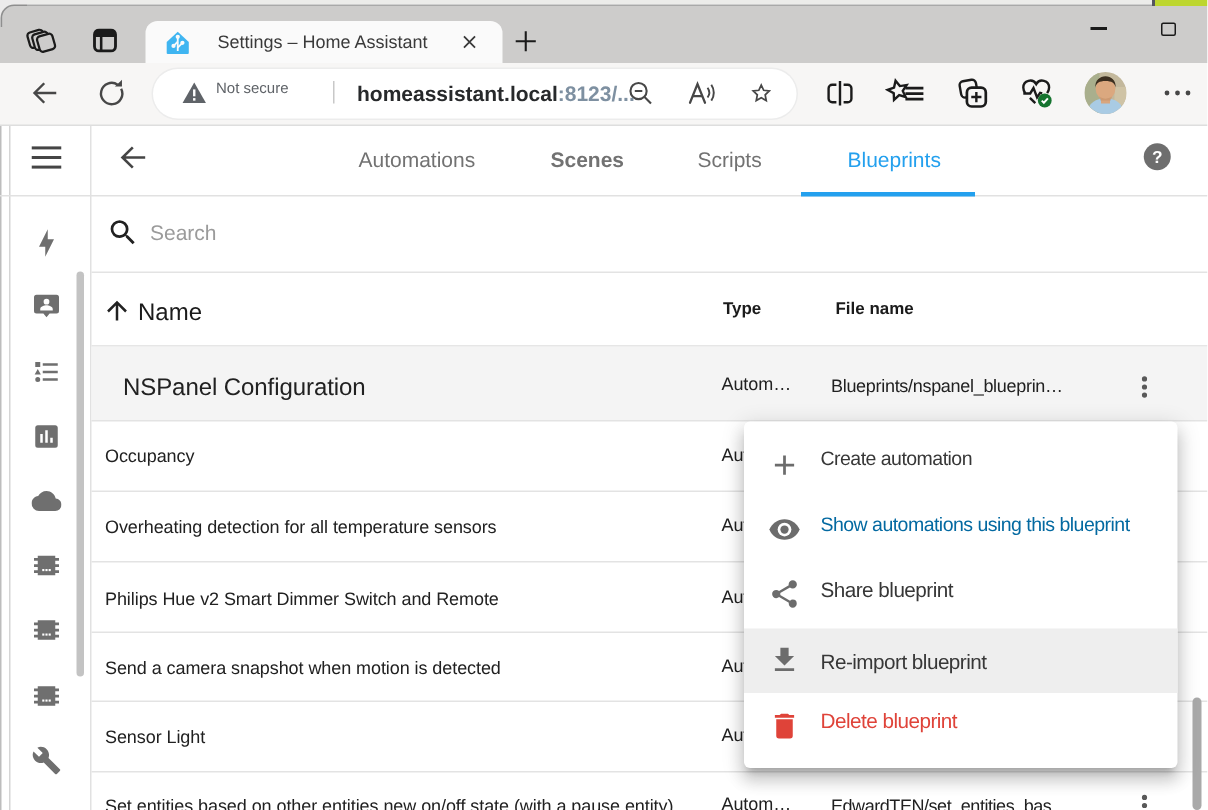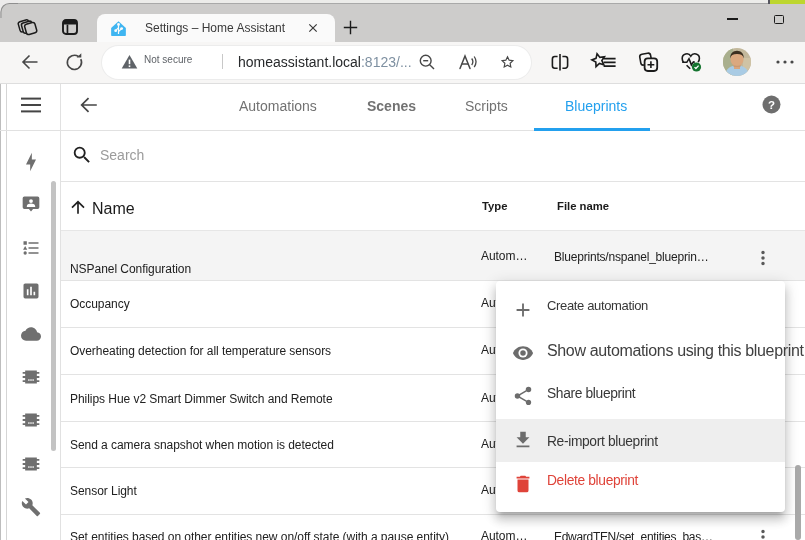--- a/index.html
+++ b/index.html
@@ -78,21 +78,21 @@
 
 <div class="abs" style="left:102px;top:46px;width:429px;height:33px;background:#ffffff;border-radius:17px;box-shadow:0 0 0 1px #ececec;"></div>
 
 <svg class="abs" style="left:121px;top:54px;" width="17" height="16" viewBox="0 0 17 16">
   <path d="M8.5,1 L16.3,14.6 H0.7 Z" fill="#5f6368"></path>
   <rect x="7.7" y="5.6" width="1.6" height="4.6" fill="#fff"></rect>
   <rect x="7.7" y="11.4" width="1.6" height="1.7" fill="#fff"></rect>
 </svg>
 <div class="abs" style="left:144px;top:54px;font-size:10px;color:#5f6368;">Not secure</div>
 <div class="abs" style="left:222px;top:54px;width:1px;height:15px;background:#c8c8c8;"></div>
-<div class="abs" style="left:238px;top:54px;font-size:14px;color:#27292b;">homeassistant.local<span style="color:#7e90a1;">:8123/...</span></div>
+<div class="abs" style="left:238px;top:54px;font-size:14px;color:#27292b;font-weight:bold;">homeassistant.local<span style="color:#7e90a1;">:8123/...</span></div>
 
 <svg class="abs" style="left:418px;top:53px;" width="18" height="18" viewBox="0 0 18 18" fill="none" stroke="#474747" stroke-width="1.4">
   <circle cx="7.7" cy="7.7" r="5.4"></circle>
   <path d="M11.7,11.7 L16,16"></path>
   <path d="M5.2,7.7 H10.2"></path>
 </svg>
 
 <svg class="abs" style="left:458px;top:53px;" width="19" height="18" viewBox="0 0 19 18" fill="none" stroke="#474747" stroke-width="1.5">
   <path d="M2,15.5 L7,3 L12,15.5" stroke-linecap="round"></path>
   <path d="M3.8,11 H10.2"></path>
@@ -245,21 +245,21 @@
 <div class="abs" style="left:61px;top:231px;width:744px;height:49px;background:#f4f4f4;"></div>
 
 <div class="abs" style="left:61px;top:230px;width:744px;height:1px;background:#e6e6e6;"></div>
 <div class="abs" style="left:61px;top:280px;width:744px;height:1px;background:#e3e3e3;"></div>
 <div class="abs" style="left:61px;top:327px;width:744px;height:1px;background:#e3e3e3;"></div>
 <div class="abs" style="left:61px;top:374px;width:744px;height:1px;background:#e3e3e3;"></div>
 <div class="abs" style="left:61px;top:421px;width:744px;height:1px;background:#e3e3e3;"></div>
 <div class="abs" style="left:61px;top:467px;width:744px;height:1px;background:#e3e3e3;"></div>
 <div class="abs" style="left:61px;top:514px;width:744px;height:1px;background:#e3e3e3;"></div>
 
-<div class="abs" style="left:70px;top:249.5px;font-size:12px;letter-spacing:-0.05px;color:#212121;margin-top:12px;">NSPanel Configuration</div>
+<div class="abs" style="left:82px;top:249.5px;font-size:16px;letter-spacing:-0.05px;color:#212121;">NSPanel Configuration</div>
 <div class="abs" style="left:481px;top:249px;font-size:12px;letter-spacing:-0.05px;color:#212121;">Autom…</div>
 <div class="abs" style="left:554px;top:249.5px;font-size:12px;letter-spacing:-0.2px;color:#212121;">Blueprints/nspanel_blueprin…</div>
 <svg class="abs" style="left:752px;top:247px;" width="22" height="22" viewBox="0 0 24 24" fill="#595959">
     <path d="M12,16A1.9,1.9 0 0,1 13.9,17.9A1.9,1.9 0 0,1 12,19.8A1.9,1.9 0 0,1 10.1,17.9A1.9,1.9 0 0,1 12,16M12,10.1A1.9,1.9 0 0,1 13.9,12A1.9,1.9 0 0,1 12,13.9A1.9,1.9 0 0,1 10.1,12A1.9,1.9 0 0,1 12,10.1M12,4.2A1.9,1.9 0 0,1 13.9,6.1A1.9,1.9 0 0,1 12,8A1.9,1.9 0 0,1 10.1,6.1A1.9,1.9 0 0,1 12,4.2Z"></path>
   </svg>
 
 <div class="abs" style="left:70px;top:297px;font-size:12px;letter-spacing:-0.05px;color:#212121;">Occupancy</div>
 <div class="abs" style="left:481px;top:296px;font-size:12px;letter-spacing:-0.05px;color:#212121;">Autom…</div>
 
 <div class="abs" style="left:70px;top:344px;font-size:12px;letter-spacing:-0.05px;color:#212121;">Overheating detection for all temperature sensors</div>
@@ -291,21 +291,21 @@
 <svg class="abs" style="left:511.7px;top:298.8px;" width="22" height="22" viewBox="0 0 24 24" fill="#6c6c6c">
     <path d="M19,13H13V19H11V13H5V11H11V5H13V11H19V13Z"></path>
   </svg>
 <div class="abs" style="left:547px;top:298px;font-size:13px;letter-spacing:-0.35px;color:#373737;">Create automation</div>
 
 <svg class="abs" style="left:511.7px;top:341.6px;" width="22" height="22" viewBox="0 0 24 24">
   <path d="M12,4.5C7,4.5 2.73,7.61 1,12C2.73,16.39 7,19.5 12,19.5C17,19.5 21.27,16.39 23,12C21.27,7.61 17,4.5 12,4.5Z" fill="#6c6c6c"></path>
   <circle cx="12" cy="12" r="5" fill="#fff"></circle>
   <circle cx="12" cy="12" r="3" fill="#6c6c6c"></circle>
 </svg>
-<div class="abs" style="left:547px;top:341.8px;font-size:16px;letter-spacing:-0.35px;color:#404040;">Show automations using this blueprint</div>
+<div class="abs" style="left:547px;top:341.8px;font-size:13px;letter-spacing:-0.35px;color:#0369a1;">Show automations using this blueprint</div>
 
 <svg class="abs" style="left:511.7px;top:385.3px;" width="22" height="22" viewBox="0 0 24 24" fill="#6c6c6c">
     <path d="M18,16.08C17.24,16.08 16.56,16.38 16.04,16.85L8.91,12.7C8.96,12.47 9,12.24 9,12C9,11.76 8.96,11.53 8.91,11.3L15.96,7.19C16.5,7.69 17.21,8 18,8A3,3 0 0,0 21,5A3,3 0 0,0 18,2A3,3 0 0,0 15,5C15,5.24 15.04,5.47 15.09,5.7L8.04,9.81C7.5,9.31 6.79,9 6,9A3,3 0 0,0 3,12A3,3 0 0,0 6,15C6.79,15 7.5,14.69 8.04,14.19L15.16,18.34C15.11,18.55 15.08,18.77 15.08,19C15.08,20.61 16.39,21.91 18,21.91C19.61,21.91 20.92,20.61 20.92,19A2.92,2.92 0 0,0 18,16.08Z"></path>
   </svg>
 <div class="abs" style="left:547px;top:385.5px;font-size:13.8px;letter-spacing:-0.35px;color:#373737;">Share blueprint</div>
 
 <svg class="abs" style="left:511.7px;top:429.3px;" width="22" height="22" viewBox="0 0 24 24" fill="#6c6c6c">
     <path d="M5,20H19V18H5M19,9H15V3H9V9H5L12,16L19,9Z"></path>
   </svg>
 <div class="abs" style="left:547px;top:434px;font-size:13.8px;letter-spacing:-0.35px;color:#373737;">Re-import blueprint</div>

